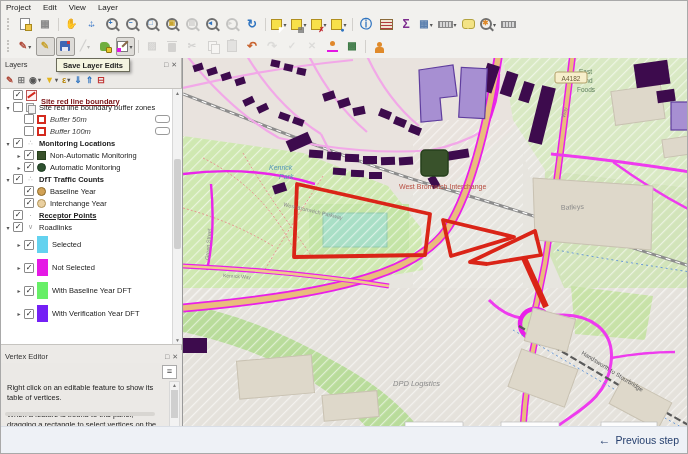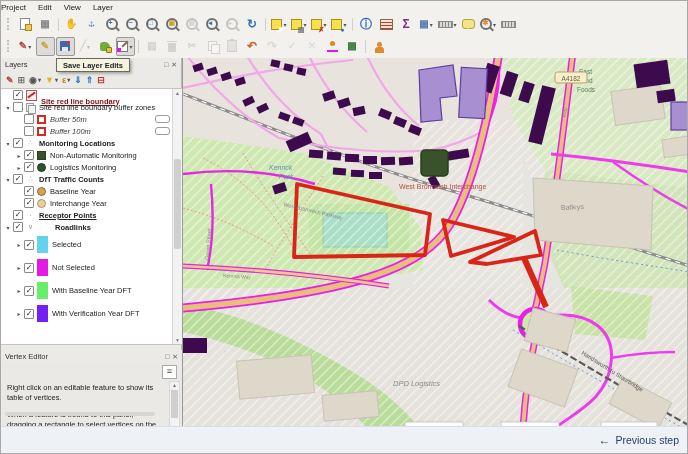--- a/index.html
+++ b/index.html
@@ -1,19 +1,19 @@
 <!DOCTYPE html>
 <html><head>
 <meta charset="utf-8">
 <style>
   html,body{margin:0;padding:0;background:#cfcfcf;}
   .window{position:relative;width:688px;height:454px;background:#f2f1ee;border:1px solid #a9a9a9;
     box-sizing:border-box;overflow:hidden;font-family:"Liberation Sans",sans-serif;color:#222;}
   
-  .menubar{height:13px;display:flex;align-items:center;gap:12px;font-size:8px;background:#f2f1ee;}
+  .menubar{height:13px;display:flex;align-items:center;gap:12px;padding-left:5px;font-size:8px;background:#f2f1ee;}
   .menubar span{cursor:default;}
   
   .tbrow{display:flex;align-items:center;padding:0 3px;background:#f2f1ee;}
   .tb1{height:20px;}
   .tb2{height:24px;border-bottom:1px solid #cfcdc9;}
   .grip{width:3px;height:12px;border-left:2px dotted #c4c2be;margin:0 3px;}
   .sep{width:1px;height:13px;background:#d2d0cc;margin:0 3px;}
   .tb-btn{height:17px;min-width:17px;display:flex;align-items:center;justify-content:center;border-radius:2px;
     border:1px solid transparent;position:relative;margin:0 0.5px;}
   .tb-btn.pressed{background:#dedcd8;border-color:#9c9a96;}
@@ -365,21 +365,21 @@
           <span class="exp">▸</span>
           <span class="cb">✓</span>
           <span class="sw" style="width: 9px; height: 9px; background: rgb(57, 82, 43); border: 1px solid rgb(38, 64, 28);"></span>
           <span class="lbl">Non-Automatic Monitoring</span>
         </div>
         <div class="trow">
           <span class="indent"></span>
           <span class="exp">▸</span>
           <span class="cb">✓</span>
           <span class="sw" style="width: 9px; height: 9px; background: rgb(46, 81, 48); border: 1px solid rgb(29, 58, 32); border-radius: 50%;"></span>
-          <span class="lbl">Logistics Monitoring</span>
+          <span class="lbl">Automatic Monitoring</span>
         </div>
         <div class="trow">
           <span class="exp">▾</span>
           <span class="cb">✓</span>
           <span class="ic-txt">∴</span>
           <span class="lbl" style="font-weight: bold;">DfT Traffic Counts</span>
         </div>
         <div class="trow">
           <span class="indent"></span>
           <span class="exp"></span>
@@ -397,21 +397,21 @@
         <div class="trow">
           <span class="exp"></span>
           <span class="cb">✓</span>
           <span class="ic-txt">·</span>
           <span class="lbl" style="font-weight: bold; text-decoration: underline;">Receptor Points</span>
         </div>
         <div class="trow">
           <span class="exp">▾</span>
           <span class="cb">✓</span>
           <span class="ic-txt">∨</span>
-          <span class="lbl" style="font-weight: bold; margin-left: 16px;">Roadlinks</span>
+          <span class="lbl" style="font-weight: normal;">Roadlinks</span>
         </div>
         <div class="trow tall">
           <span class="indent"></span>
           <span class="exp">▸</span>
           <span class="cb">✓</span>
           <span class="sw" style="width: 11px; height: 17px; background: rgb(99, 210, 239);"></span>
           <span class="lbl">Selected</span>
         </div>
         <div class="trow tall">
           <span class="indent"></span>

